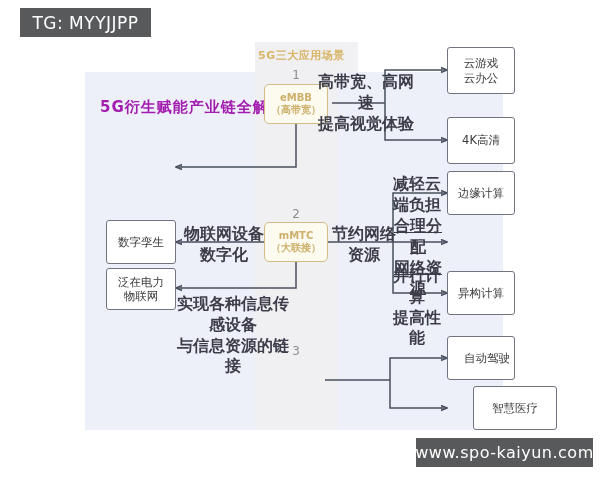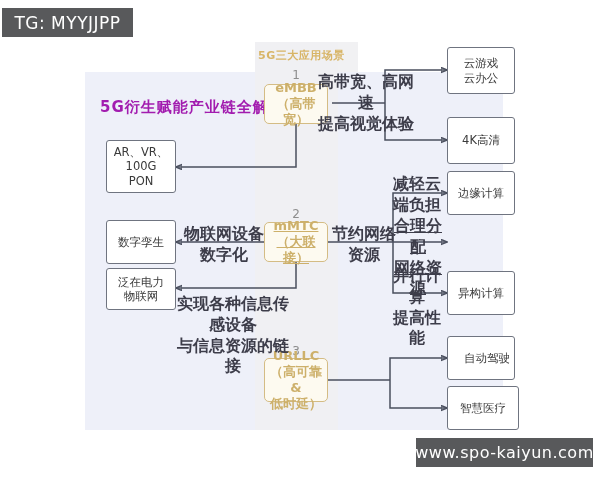--- a/index.html
+++ b/index.html
@@ -54,21 +54,21 @@
     position: absolute;
     background: #58595b;
     color: #ffffff;
     display: flex;
     align-items: center;
     justify-content: center;
     letter-spacing: 0.5px;
     white-space: nowrap;
   }
   #tg-badge {
-    left: 2px;
+    left: 20px;
     top: 8px;
     width: 131px;
     height: 29px;
     font-size: 17px;
     text-align: right;
   }
   #site-badge {
     left: 416px;
     top: 438px;
     width: 177px;
@@ -119,21 +119,21 @@
     border-radius: 3px;
     color: #3a3a3a;
     font-size: 11.5px;
   }
   
   .node.scenario {
     background: #fdfaf0;
     border: 1.4px solid #d4bc84;
     border-radius: 5px;
     color: #cdb06a;
-    font-size: 13px;
+    font-size: 10px;
     font-weight: bold;
   }
   .node-index {
     position: absolute;
     font-size: 12px;
     color: #8d8d8d;
     text-align: center;
     width: 40px;
   }
 
@@ -197,46 +197,38 @@
 
   <div id="scenario-label">5G三大应用场景</div>
 
   <div class="node-index" style="left:276px; top:68px;">1</div>
   <div class="node scenario" style="left:264px; top:84px; width:64px; height:40px;">
     <span>eMBB</span>
     <span>（高带宽）</span>
   </div>
 
   <div class="node-index" style="left:276px; top:207px;">2</div>
-  <div class="node scenario" style="left:264px; top:222px; width:64px; height:40px;text-decoration:underline;">
+  <div class="node scenario" style="left:264px; top:222px; width:64px; height:40px;">
     <span>mMTC</span>
     <span>（大联接）</span>
   </div>
 
   <div class="node-index" style="left:276px; top:344px;">3</div>
-  <div class="node scenario" style="left:264px; top:358px; width:64px; height:44px;">
-    <span>URLLC</span>
-    <span>（高可靠&amp;
-低时延）</span>
-  </div>
-
-  <div class="node plain" style="left:106px; top:140px; width:70px; height:53px;">AR、VR、
-100G
-PON</div>
+
   <div class="node plain" style="left:106px; top:220px; width:70px; height:44px;">数字孪生</div>
   <div class="node plain" style="left:106px; top:268px; width:70px; height:42px;">泛在电力
 物联网</div>
 
   <div class="node plain" style="left:447px; top:47px; width:68px; height:47px;">云游戏
 云办公</div>
   <div class="node plain" style="left:447px; top:117px; width:68px; height:47px;">4K高清</div>
   <div class="node plain" style="left:447px; top:171px; width:68px; height:44px;">边缘计算</div>
   <div class="node plain" style="left:447px; top:271px; width:68px; height:44px;">异构计算</div>
   <div class="node plain" style="left:447px; top:336px; width:68px; height:44px;padding-left:12px;">自动驾驶</div>
-  <div class="node plain" style="left:447px; top:386px; width:72px; height:44px;">智慧医疗</div>
+  <div class="node plain" style="left:473px; top:386px; width:84px; height:44px;">智慧医疗</div>
 
   <div class="edge-label" style="left:318px; top:72px; width:96px;">高带宽、高网速
 提高视觉体验</div>
   <div class="edge-label" style="left:178px; top:224px; width:92px;">物联网设备数字化</div>
   <div class="edge-label" style="left:176px; top:294px; width:114px;">实现各种信息传感设备
 与信息资源的链接</div>
   <div class="edge-label" style="left:327px; top:224px; width:74px;">节约网络资源</div>
   <div class="edge-label" style="left:386px; top:174px; width:62px;">减轻云端负担</div>
   <div class="edge-label" style="left:389px; top:216px; width:58px;text-decoration:underline;">合理分配
 网络资源</div>

